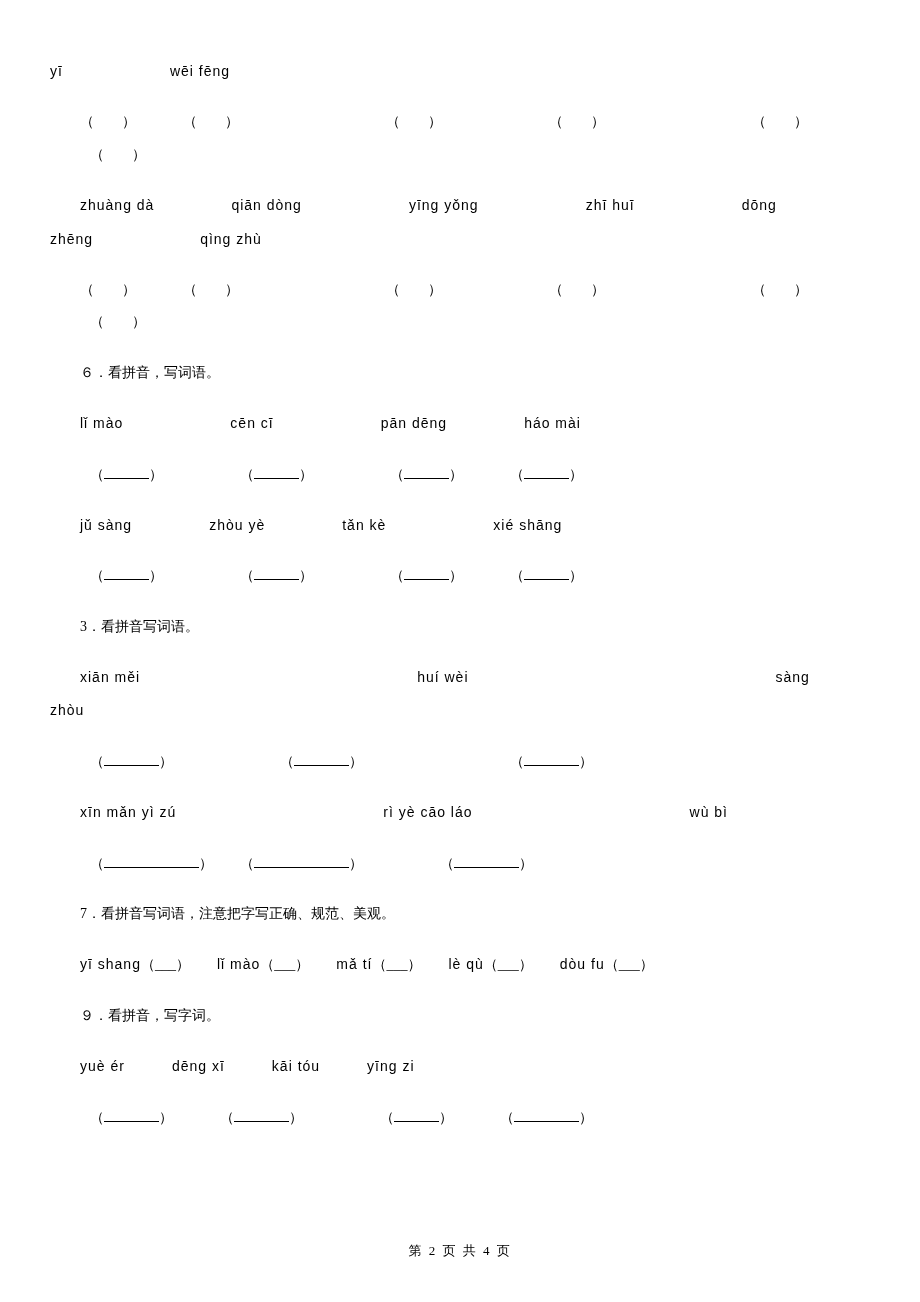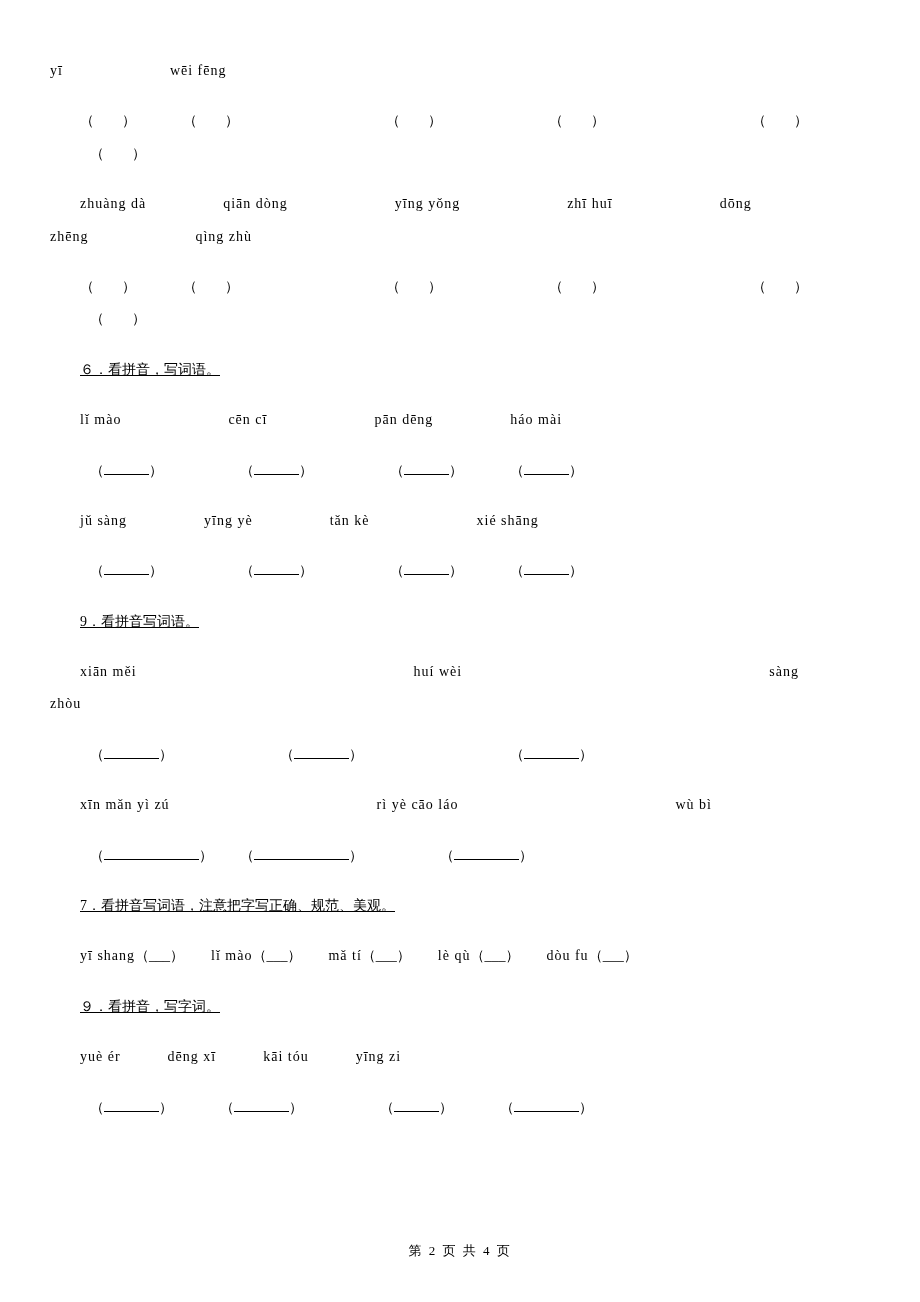--- a/index.html
+++ b/index.html
@@ -12,32 +12,32 @@
       color: #000;
       padding: 60px 50px 40px 50px;
       position: relative;
       line-height: 1.6;
     }
     .line {
       margin-bottom: 28px;
     }
     .line-indent1 { padding-left: 30px; }
     .line-indent2 { padding-left: 40px; }
-    .pinyin { font-family: Liberation Serif, serif; letter-spacing: 1px; }
+    .pinyin { font-family: Liberation Sans, sans-serif; letter-spacing: 1px; }
     .underline {
       display: inline-block;
       border-bottom: 1px solid #000;
       height: 14px;
       vertical-align: baseline;
     }
     .ul-sm { width: 45px; }
     .ul-md { width: 55px; }
     .ul-lg { width: 65px; }
     .ul-xl { width: 95px; }
-    .q-title { margin-bottom: 28px; text-decoration: underline; }
+    .q-title { margin-bottom: 28px; }
     .footer {
       position: absolute;
       bottom: 40px;
       left: 0;
       width: 100%;
       text-align: center;
       font-size: 13px;
       letter-spacing: 2px;
     }
     .gap-xs { display:inline-block; width: 20px; }
@@ -121,38 +121,38 @@
   （<span class="underline ul-sm"></span>）
   <span class="gap-md"></span>
   （<span class="underline ul-sm"></span>）
   <span class="gap-sm"></span>
   （<span class="underline ul-sm"></span>）
 </div>
 
 <div class="line line-indent1">
   <span class="pinyin">jǔ sàng</span>
   <span class="gap-md"></span>
-  <span class="pinyin">yīng yè</span>
+  <span class="pinyin">zhòu yè</span>
   <span class="gap-md"></span>
   <span class="pinyin">tǎn kè</span>
   <span class="gap-lg"></span>
   <span class="pinyin">xié shāng</span>
 </div>
 
 <div class="line line-indent2">
   （<span class="underline ul-sm"></span>）
   <span class="gap-md"></span>
   （<span class="underline ul-sm"></span>）
   <span class="gap-md"></span>
   （<span class="underline ul-sm"></span>）
   <span class="gap-sm"></span>
   （<span class="underline ul-sm"></span>）
 </div>
 
-<div class="line line-indent1 q-title">9．看拼音写词语。</div>
+<div class="line line-indent1 q-title">3．看拼音写词语。</div>
 
 <div class="line line-indent1">
   <span class="pinyin">xiān  měi</span>
   <span class="gap-xxl"></span><span class="gap-md"></span>
   <span class="pinyin">huí  wèi</span>
   <span class="gap-xxl"></span><span class="gap-lg"></span>
   <span class="pinyin">sàng</span>
 </div>
 <div class="line" style="margin-top:-18px;">
   <span class="pinyin">zhòu</span>

